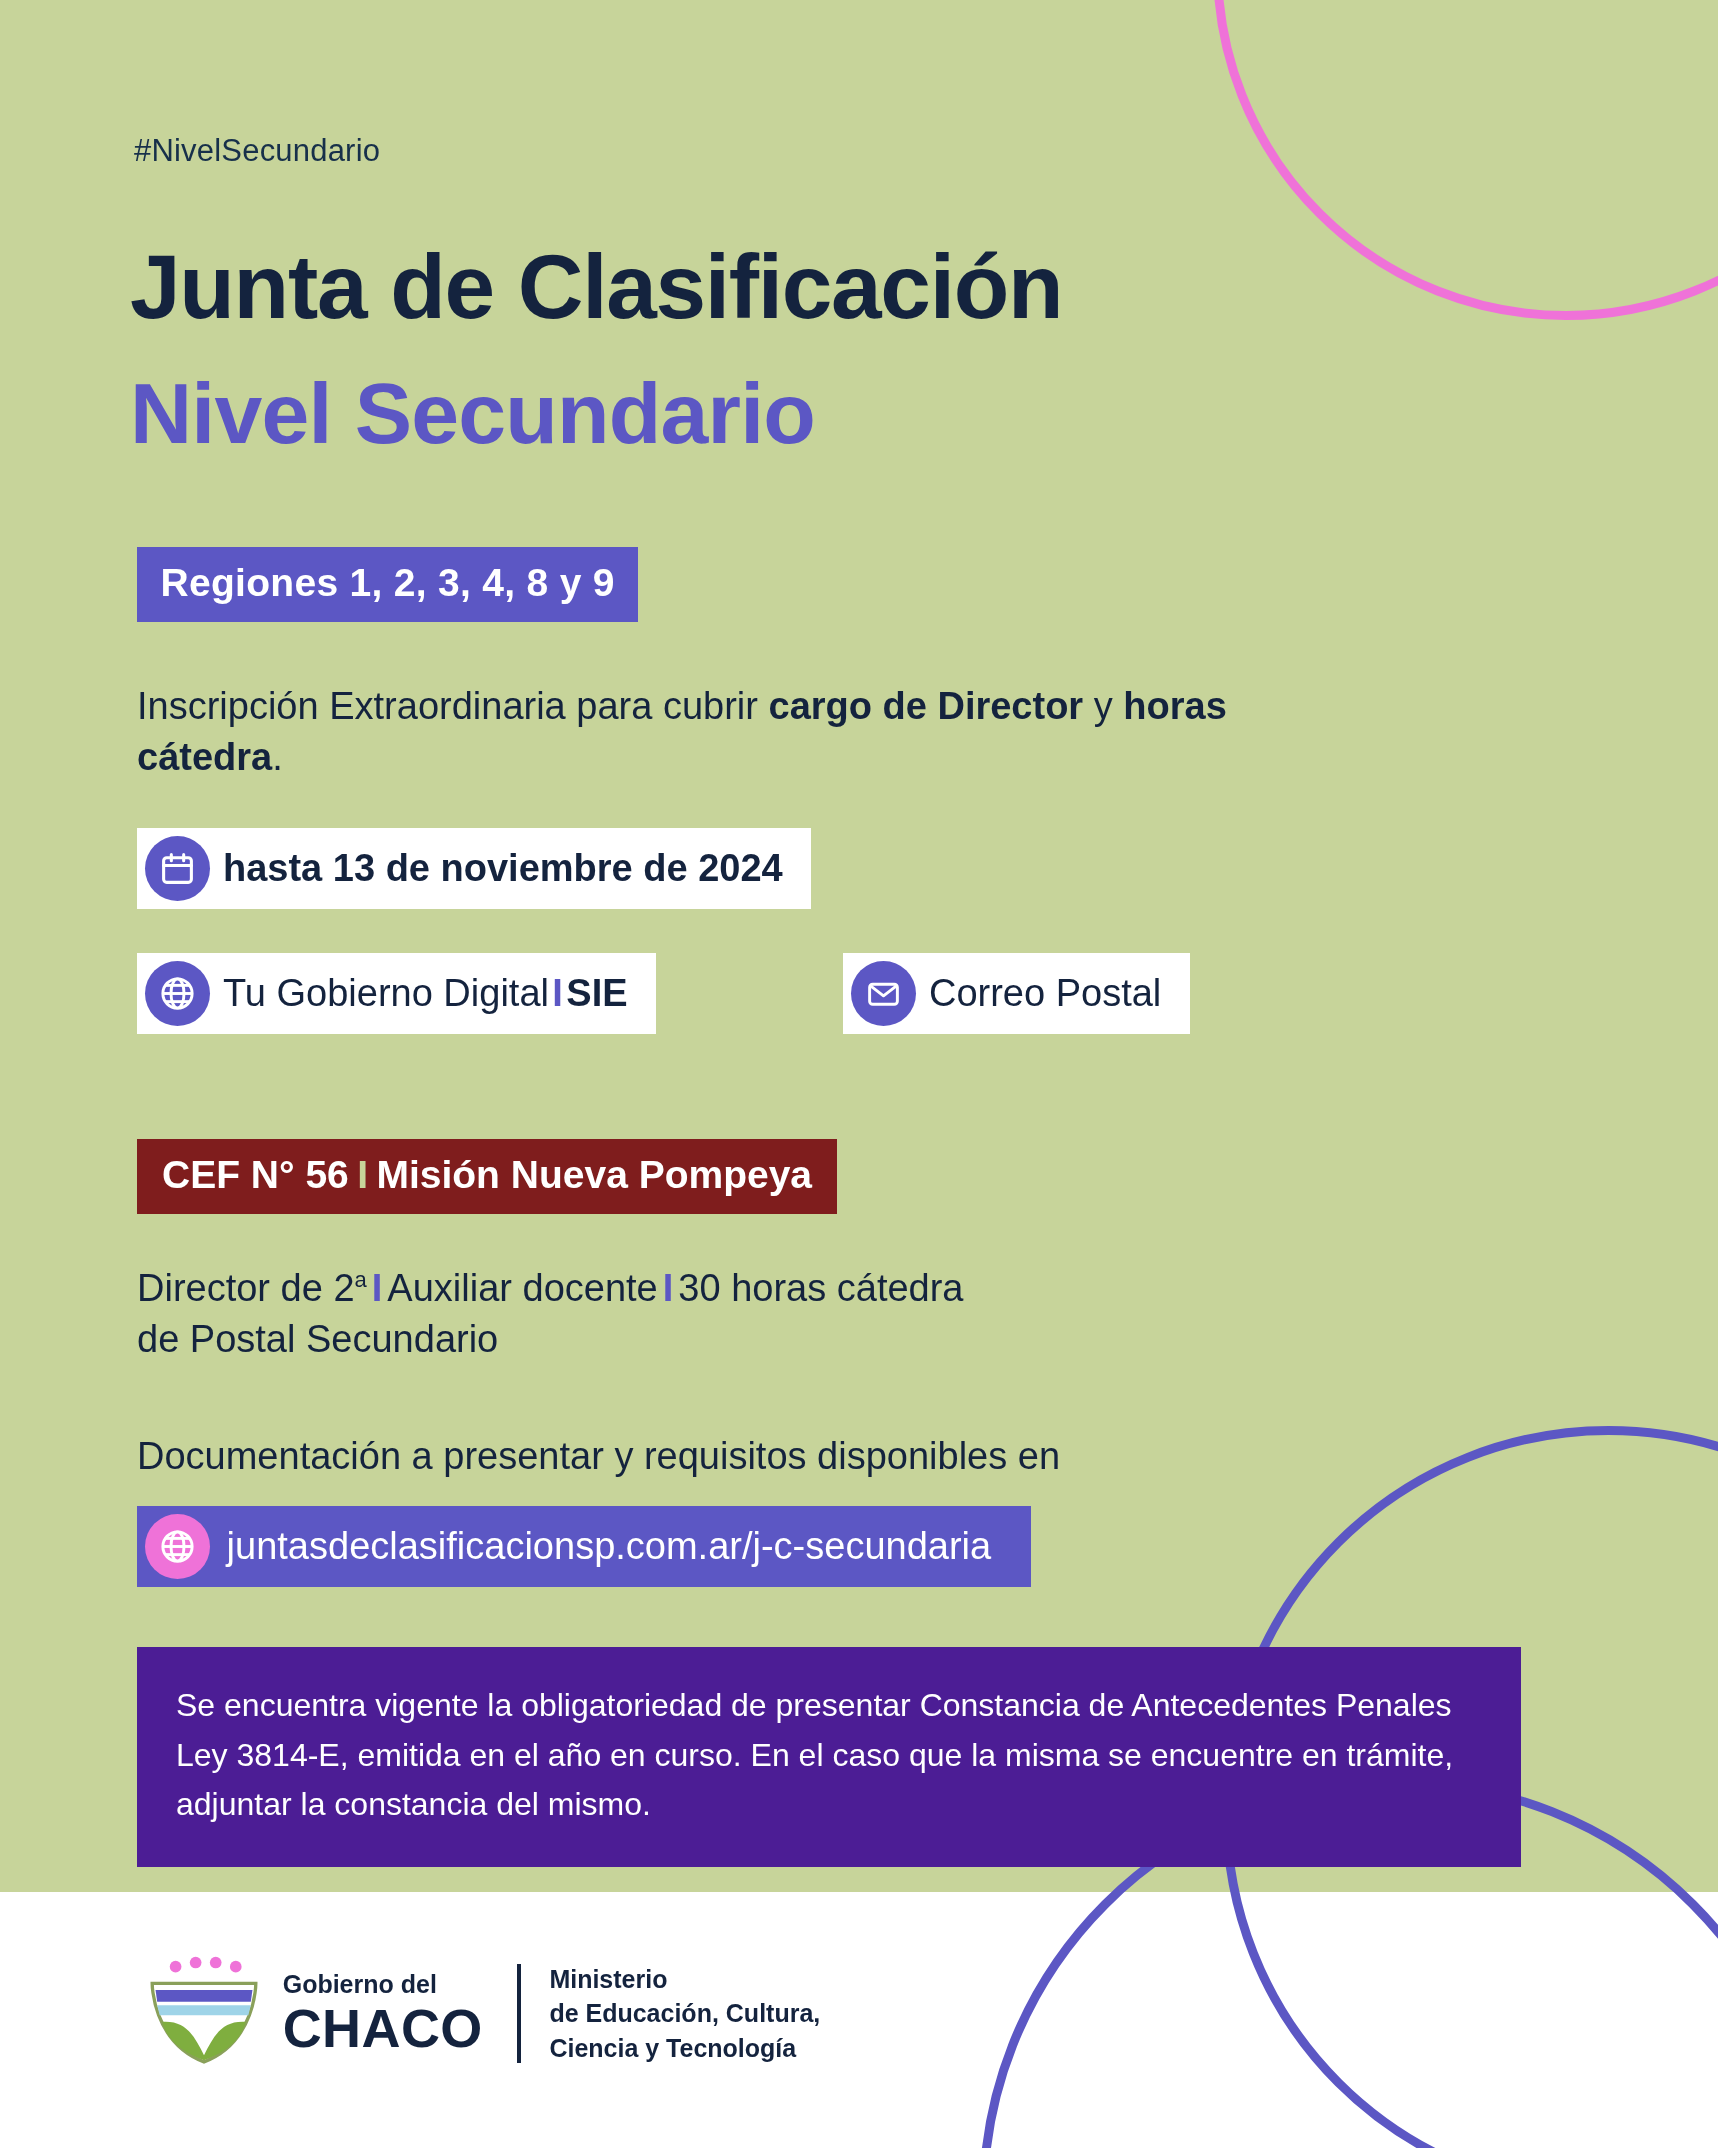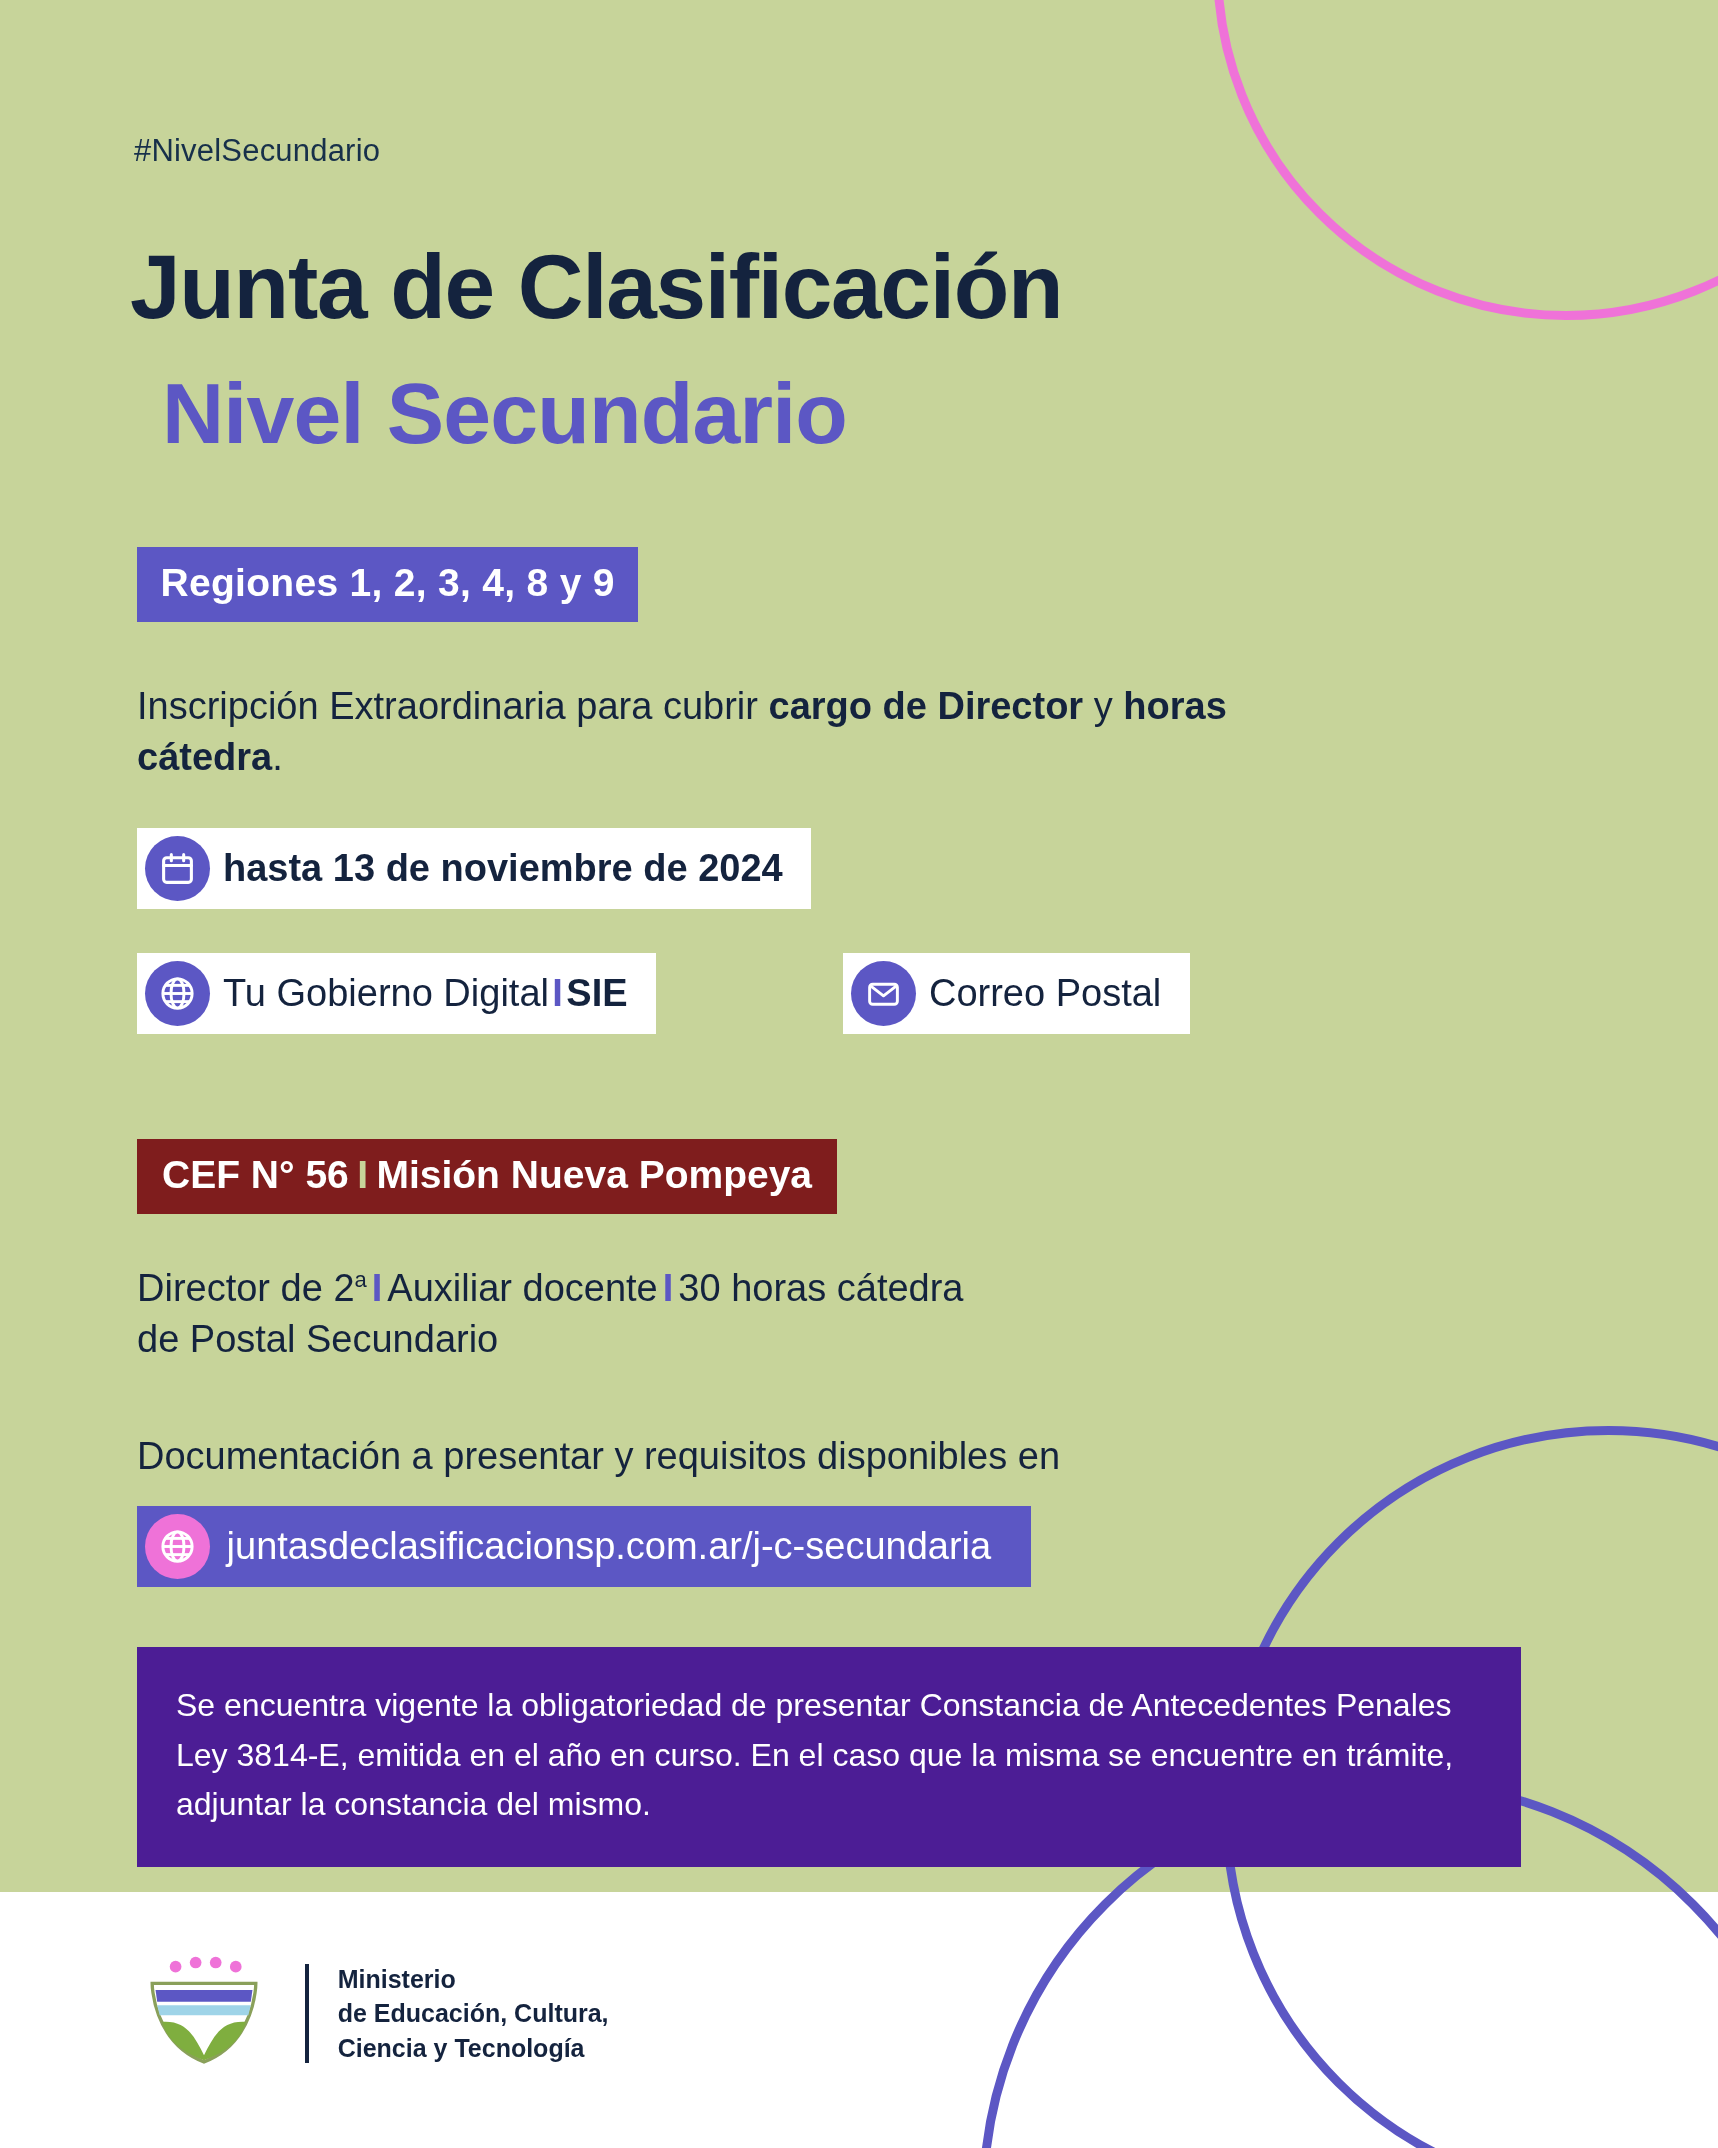--- a/index.html
+++ b/index.html
@@ -83,21 +83,20 @@
   }
   .title2 {
     position: absolute;
     left: 130px;
     top: 368px;
     font-size: 86px;
     font-weight: bold;
     color: #5c57c4;
     letter-spacing: -0.8px;
     line-height: 1.05;
-    margin-left: 32px;
   }
   .regiones {
     position: absolute;
     left: 137px;
     top: 547px;
     background: #5c57c4;
     color: #ffffff;
     font-size: 39px;
     font-weight: bold;
     padding: 14.3px 23.5px 17px 23.5px;
@@ -347,20 +346,24 @@
             <circle cx="46" cy="14" r="7" fill="#ef72d8"></circle>
             <circle cx="70" cy="9" r="7" fill="#ef72d8"></circle>
             <circle cx="94" cy="9" r="7" fill="#ef72d8"></circle>
             <circle cx="118" cy="14" r="7" fill="#ef72d8"></circle>
             <path d="M18 34 C18 34 18 104 80 128 C142 104 142 34 142 34 Z" fill="#ffffff" stroke="#8aa05a" stroke-width="4"></path>
             <path d="M22 42 L138 42 L136 56 L24 56 Z" fill="#5c57c4"></path>
             <path d="M24 60 L136 60 L133 72 L27 72 Z" fill="#9fd4e8"></path>
             <path d="M30 80 C58 78 68 96 80 120 C92 96 102 78 130 80 C124 104 102 118 80 126 C58 118 36 104 30 80 Z" fill="#7fae3f"></path>
           </svg>
         </div>
+        <div class="logo-text">
+          <div class="gob">Gobierno del</div>
+          <div class="chaco">CHACO</div>
+        </div>
       </div>
       <div class="footer-divider"></div>
       <div class="ministerio">
         <div>Ministerio</div>
         <div>de Educación, Cultura,</div>
         <div>Ciencia y Tecnología</div>
       </div>
     </div>
 
   </div>

